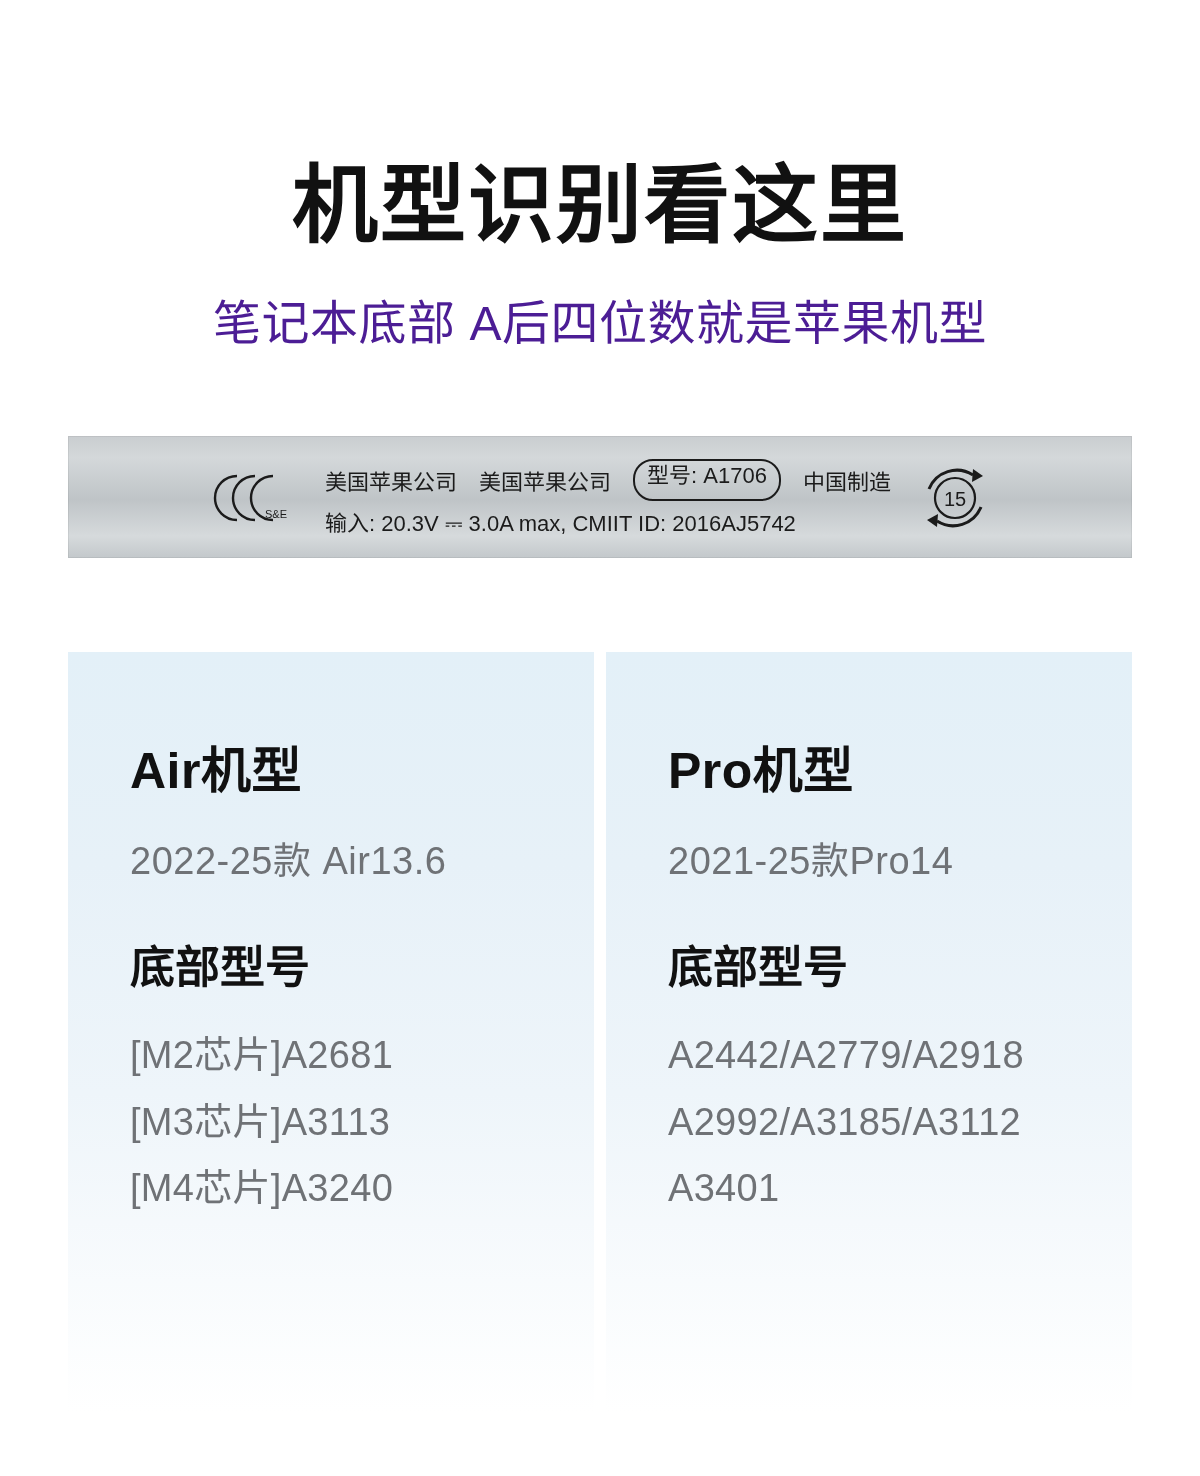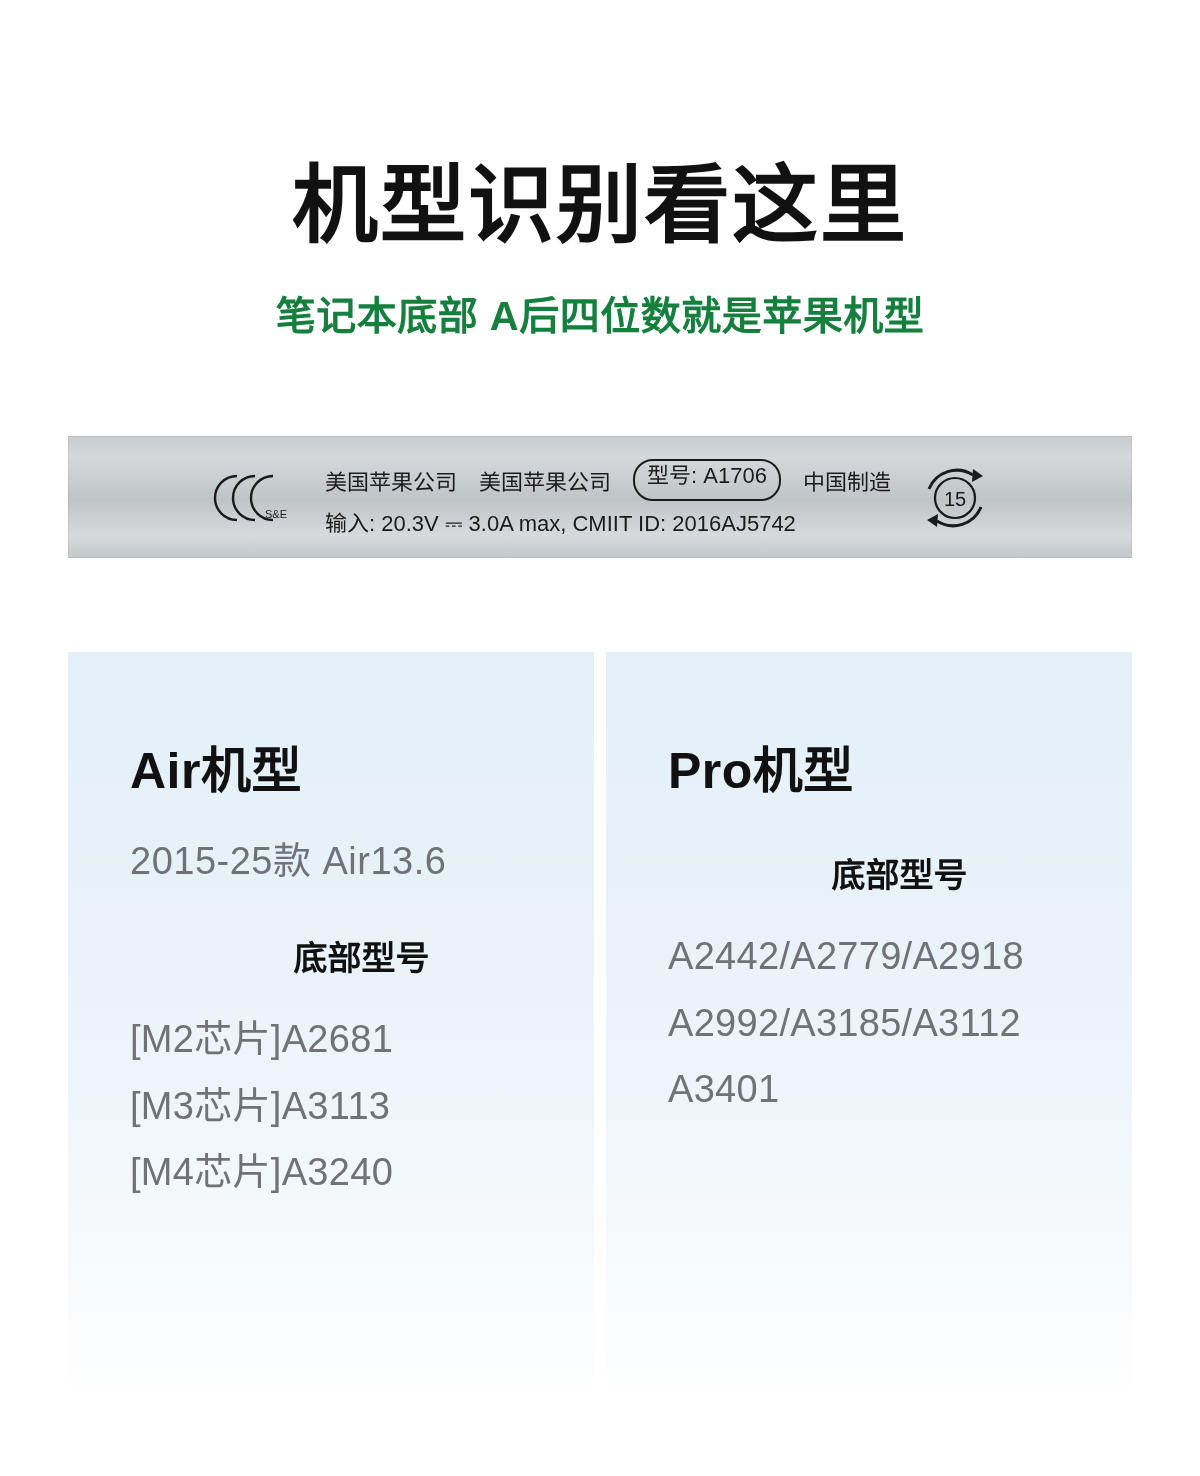--- a/index.html
+++ b/index.html
@@ -23,23 +23,23 @@
   }
   .main-title {
     font-size: 86px;
     font-weight: bold;
     letter-spacing: 2px;
     line-height: 1.05;
     color: #111111;
     margin: 0;
   }
   .sub-title {
-    font-size: 40px;
-    font-weight: bold;
-    color: #15803d;
+    font-size: 48px;
+    font-weight: normal;
+    color: #4c1d95;
     margin: 34px 0 0 0;
     letter-spacing: 0.5px;
   }
 
   
   .label-strip {
     position: absolute;
     left: 68px;
     top: 436px;
     width: 1064px;
@@ -118,25 +118,24 @@
     margin: 0;
     letter-spacing: 0.5px;
   }
   .card-years {
     font-size: 38px;
     color: #6f7276;
     margin: 28px 0 0 0;
     letter-spacing: 0.5px;
   }
   .card-subhead {
-    font-size: 34px;
+    font-size: 45px;
     font-weight: bold;
     color: #111111;
     margin: 46px 0 0 0;
-    text-align: center;
   }
   .model-list {
     list-style: none;
     margin: 26px 8px 0 0;
     padding: 0;
   }
   .model-list li {
     font-size: 38px;
     color: #6f7276;
     line-height: 1.75;
@@ -189,31 +188,32 @@
       </svg>
     </div>
 
   </div>
 </div>
 
 <div class="cards">
 
   <div class="card">
     <h2 class="card-title">Air机型</h2>
-    <p class="card-years">2015-25款 Air13.6</p>
+    <p class="card-years">2022-25款 Air13.6</p>
     <h3 class="card-subhead">底部型号</h3>
     <ul class="model-list">
       <li>[M2芯片]A2681</li>
       <li>[M3芯片]A3113</li>
       <li>[M4芯片]A3240</li>
     </ul>
   </div>
 
   <div class="card">
     <h2 class="card-title">Pro机型</h2>
+    <p class="card-years">2021-25款Pro14</p>
     <h3 class="card-subhead">底部型号</h3>
     <ul class="model-list">
       <li>A2442/A2779/A2918</li>
       <li>A2992/A3185/A3112</li>
       <li>A3401</li>
     </ul>
   </div>
 
 </div>
 

